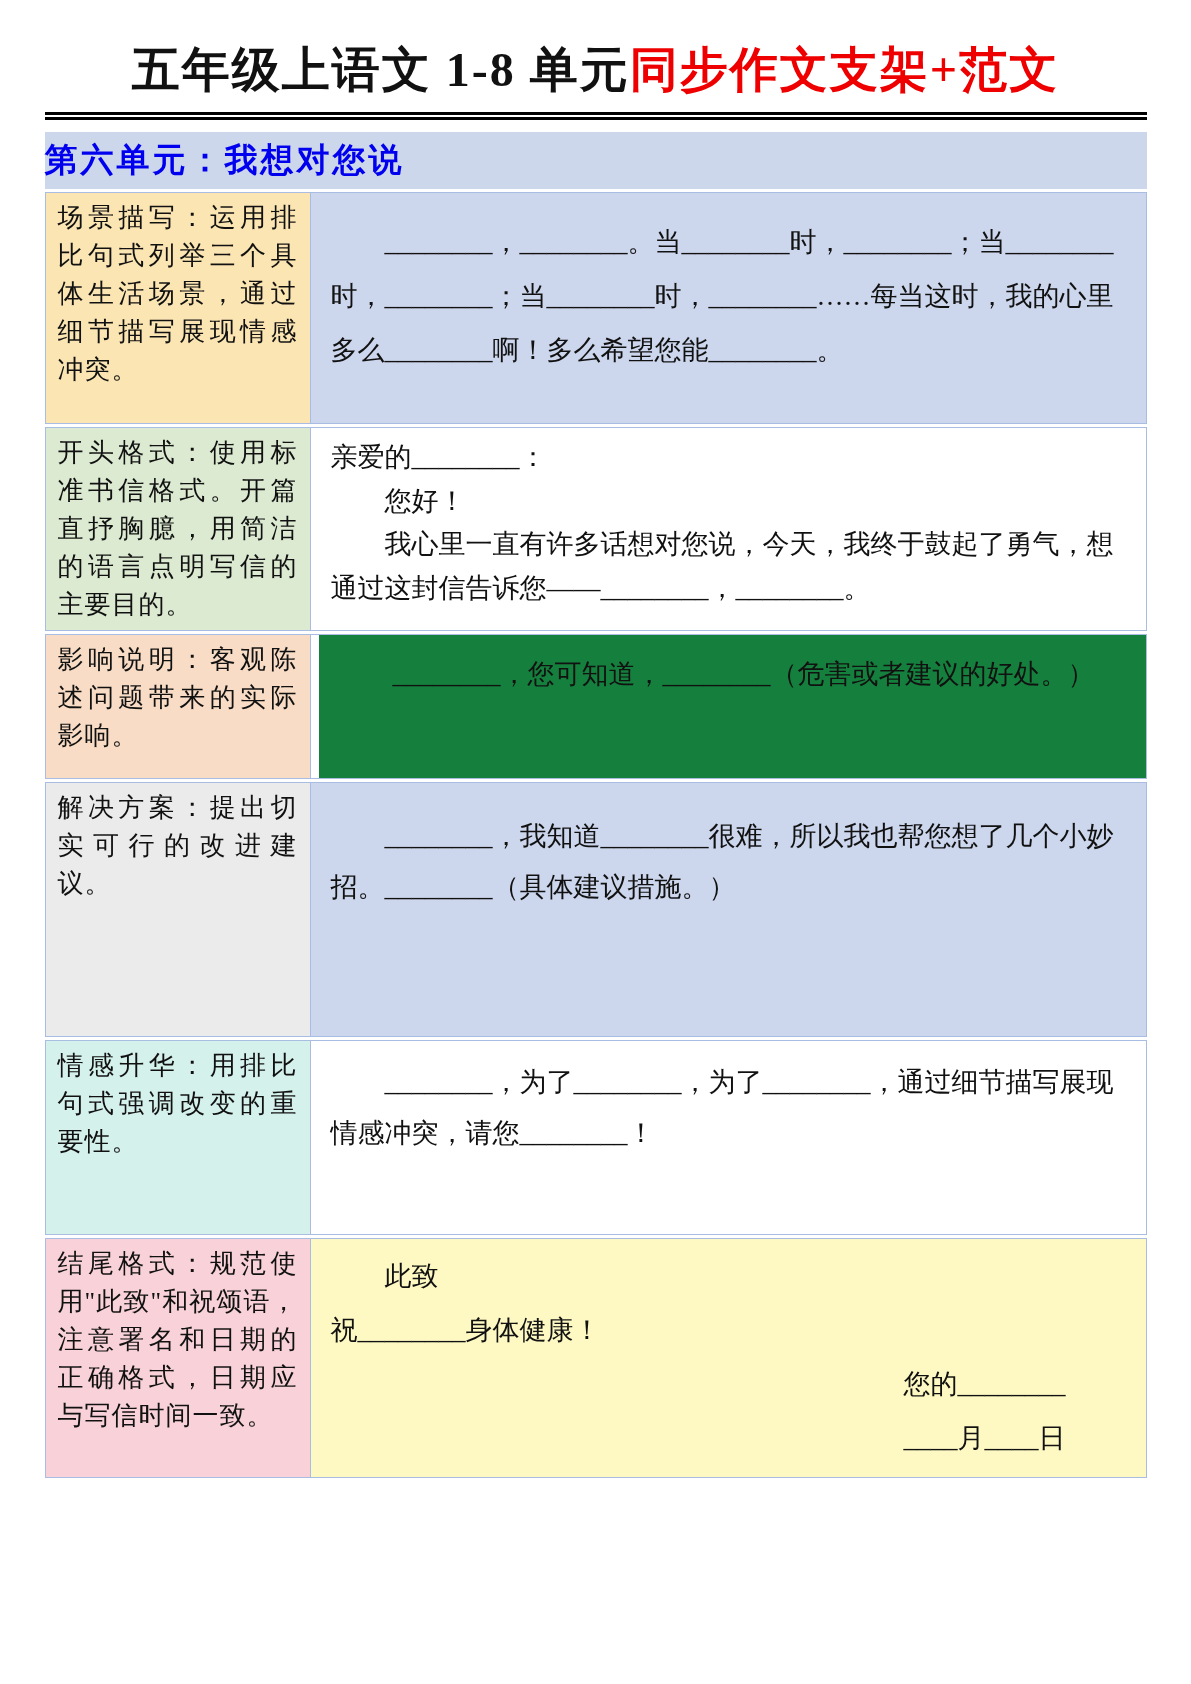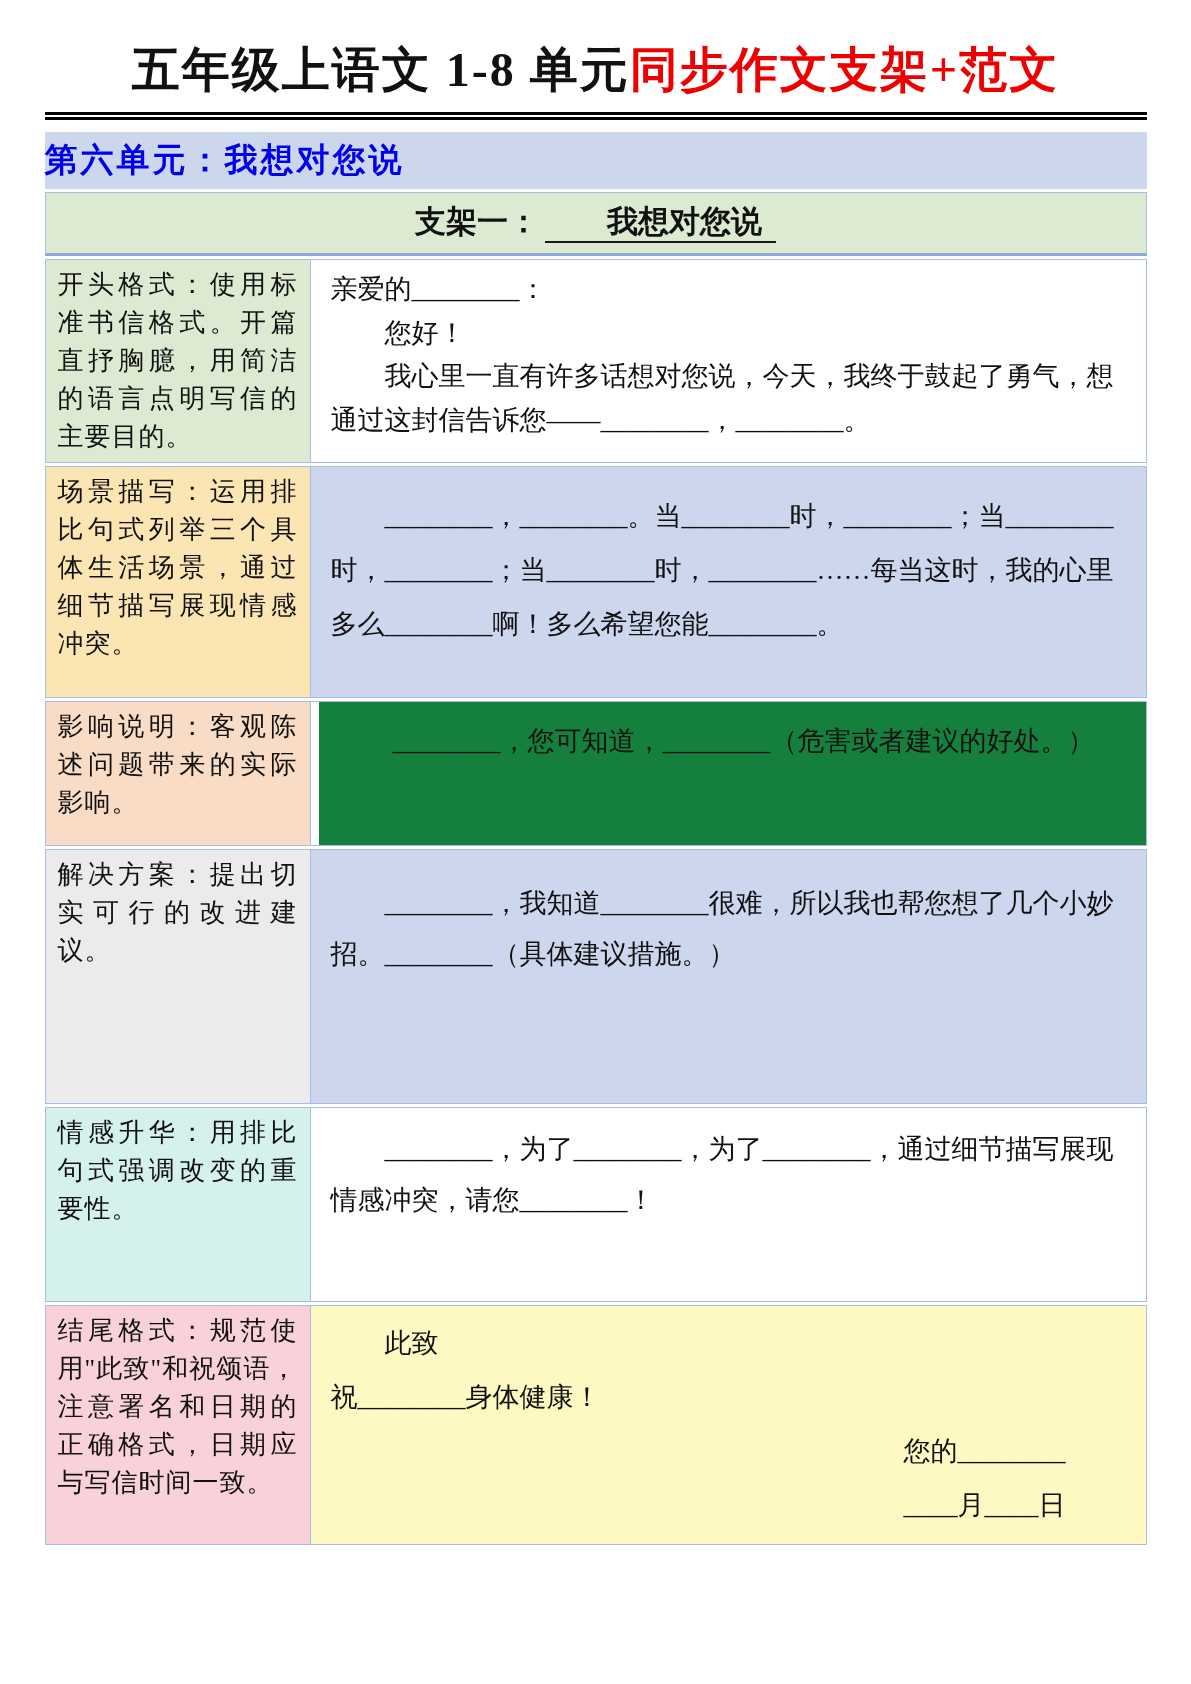--- a/index.html
+++ b/index.html
@@ -86,41 +86,38 @@
 <div class="page">
 
   <div class="title">
     <span>五年级上语文 1-8 单元</span><span style="color: rgb(238, 0, 0);">同步作文支架+范文</span>
   </div>
 
   <div class="banner" style="background-color: rgb(204, 215, 236); color: rgb(0, 0, 238);">第六单元：我想对您说</div>
 
   <div class="tbl">
 
-    <div class="trow hdr" style="background-color: rgb(220, 234, 210);">
-      <span>支架一：</span><span class="hd-blank">我想对您说</span>
+
+    <div class="trow r2">
+      <div class="cell left" style="background-color: rgb(251, 229, 179);">
+        <p>场景描写：运用排比句式列举三个具体生活场景，通过细节描写展现情感冲突。</p>
+      </div>
+      <div class="cell right" style="background-color: rgb(204, 214, 236);">
+        <p class="indent">________，________。当________时，________；当________时，________；当________时，________……每当这时，我的心里多么________啊！多么希望您能________。</p>
+      </div>
     </div>
 
     <div class="trow r1">
       <div class="cell left" style="background-color: rgb(220, 234, 210);">
         <p>开头格式：使用标准书信格式。开篇直抒胸臆，用简洁的语言点明写信的主要目的。</p>
       </div>
       <div class="cell right" style="background-color: rgb(255, 255, 255);">
         <p>亲爱的________：</p>
         <p class="indent">您好！</p>
         <p class="indent">我心里一直有许多话想对您说，今天，我终于鼓起了勇气，想通过这封信告诉您——________，________。</p>
-      </div>
-    </div>
-
-    <div class="trow r2">
-      <div class="cell left" style="background-color: rgb(251, 229, 179);">
-        <p>场景描写：运用排比句式列举三个具体生活场景，通过细节描写展现情感冲突。</p>
-      </div>
-      <div class="cell right" style="background-color: rgb(204, 214, 236);">
-        <p class="indent">________，________。当________时，________；当________时，________；当________时，________……每当这时，我的心里多么________啊！多么希望您能________。</p>
       </div>
     </div>
 
     <div class="trow r3">
       <div class="cell left" style="background-color: rgb(248, 220, 197);">
         <p>影响说明：客观陈述问题带来的实际影响。</p>
       </div>
       <div class="cell right" style="background-color: #15803d;">
         <p class="indent">________，您可知道，________（危害或者建议的好处。）</p>
       </div>

